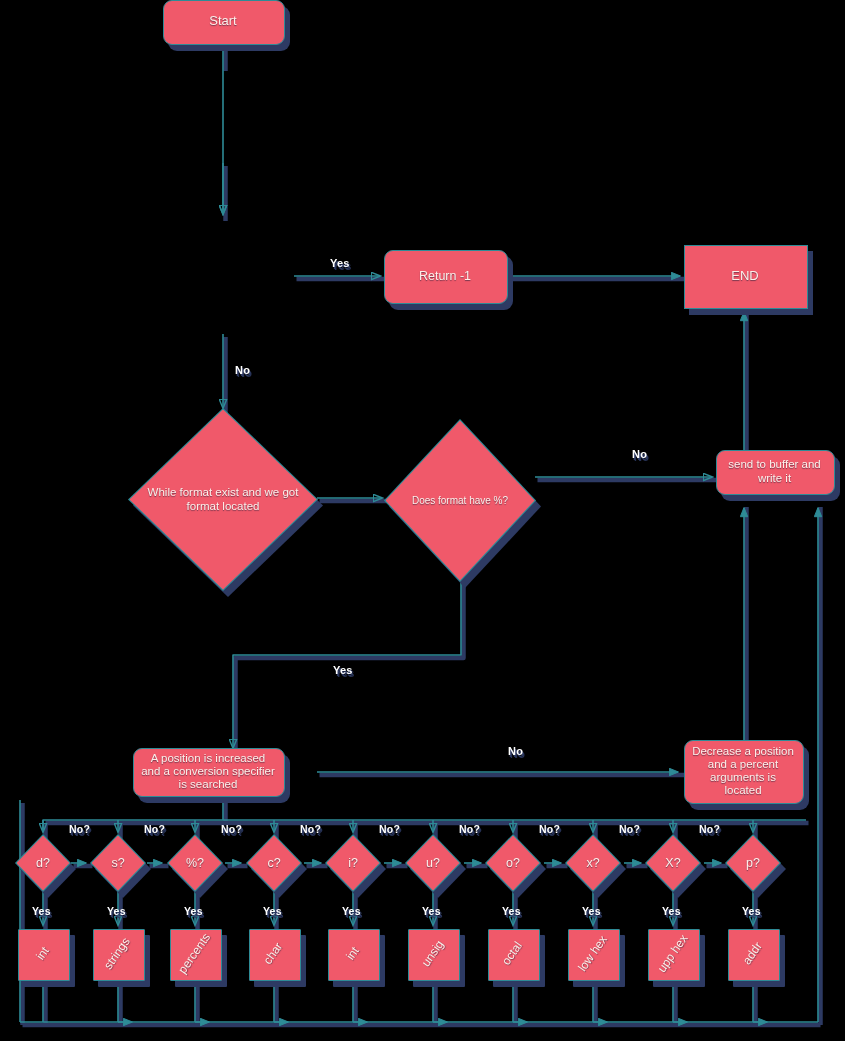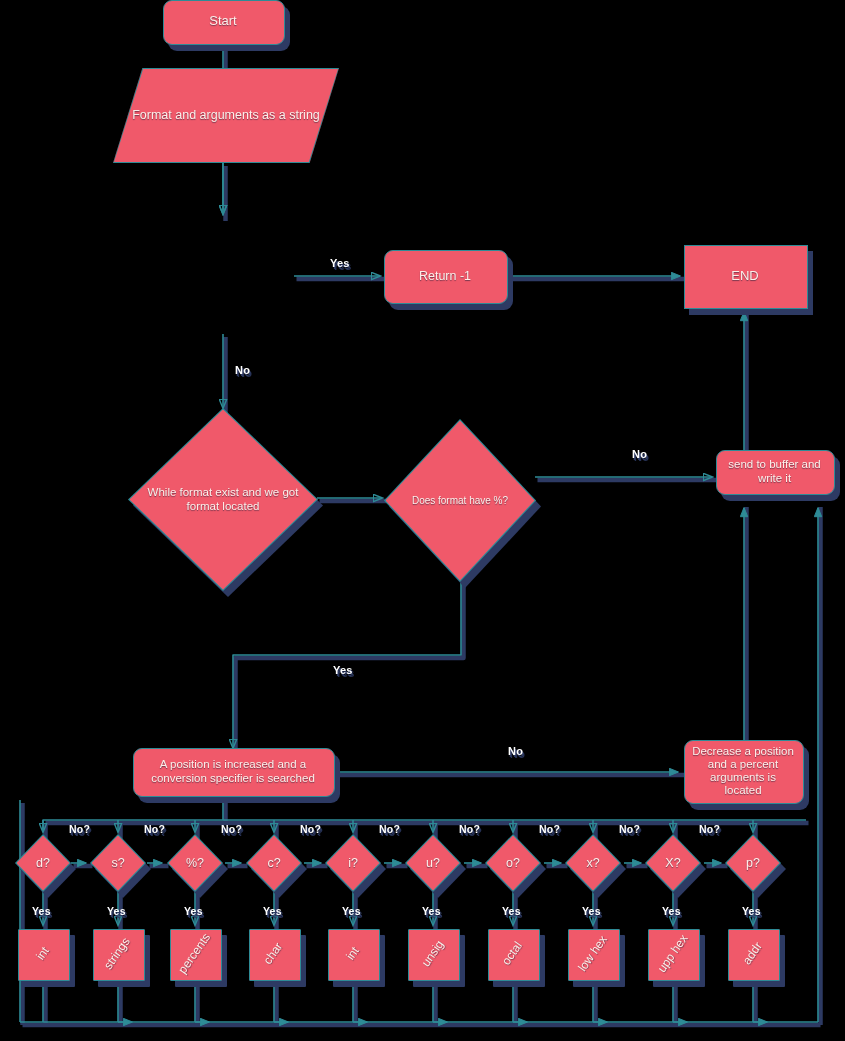--- a/index.html
+++ b/index.html
@@ -246,29 +246,20 @@
     </g>
   </svg>
 
   <div class="node rrect" style="left:163px;top:0px;width:120px;height:43px;">
     <div class="shape"></div>
     <div class="lbl" style="font-size:13px;">
         <span>Start</span>
       </div>
   </div>
 
-  <div class="node para" style="left:113px;top:68px;width:226px;height:95px;">
-    <div class="shape" style="filter:drop-shadow(5px 6px 0 #2D3A63);">
-      <div class="outline"></div>
-      <div class="inner"></div>
-    </div>
-    <div class="lbl" style="font-size:12.5px;">
-        <span>Format and arguments as a string</span>
-      </div>
-  </div>
 
 
   <div class="node rrect" style="left:384px;top:250px;width:122px;height:52px;">
     <div class="shape"></div>
     <div class="lbl" style="font-size:12.5px;">
         <span>Return -1</span>
       </div>
   </div>
 
   <div class="node srect" style="left:684px;top:245px;width:122px;height:62px;">
@@ -300,21 +291,21 @@
       </div>
   </div>
 
   <div class="node rrect" style="left:716px;top:450px;width:117px;height:43px;">
     <div class="shape"></div>
     <div class="lbl" style="font-size:11.5px;">
         <span>send to buffer and write it</span>
       </div>
   </div>
 
-  <div class="node rrect" style="left:133px;top:748px;width:200px;height:47px;padding-left:30px;">
+  <div class="node rrect" style="left:133px;top:748px;width:150px;height:47px;padding-left:30px;">
     <div class="shape"></div>
     <div class="lbl" style="font-size:11.5px;">
         <span>A position  is increased and a conversion specifier is searched</span>
       </div>
   </div>
 
   <div class="node rrect" style="left:684px;top:740px;width:118px;height:62px;">
     <div class="shape"></div>
     <div class="lbl" style="font-size:11.5px;">
         <span>Decrease a position and a percent arguments is located</span>

